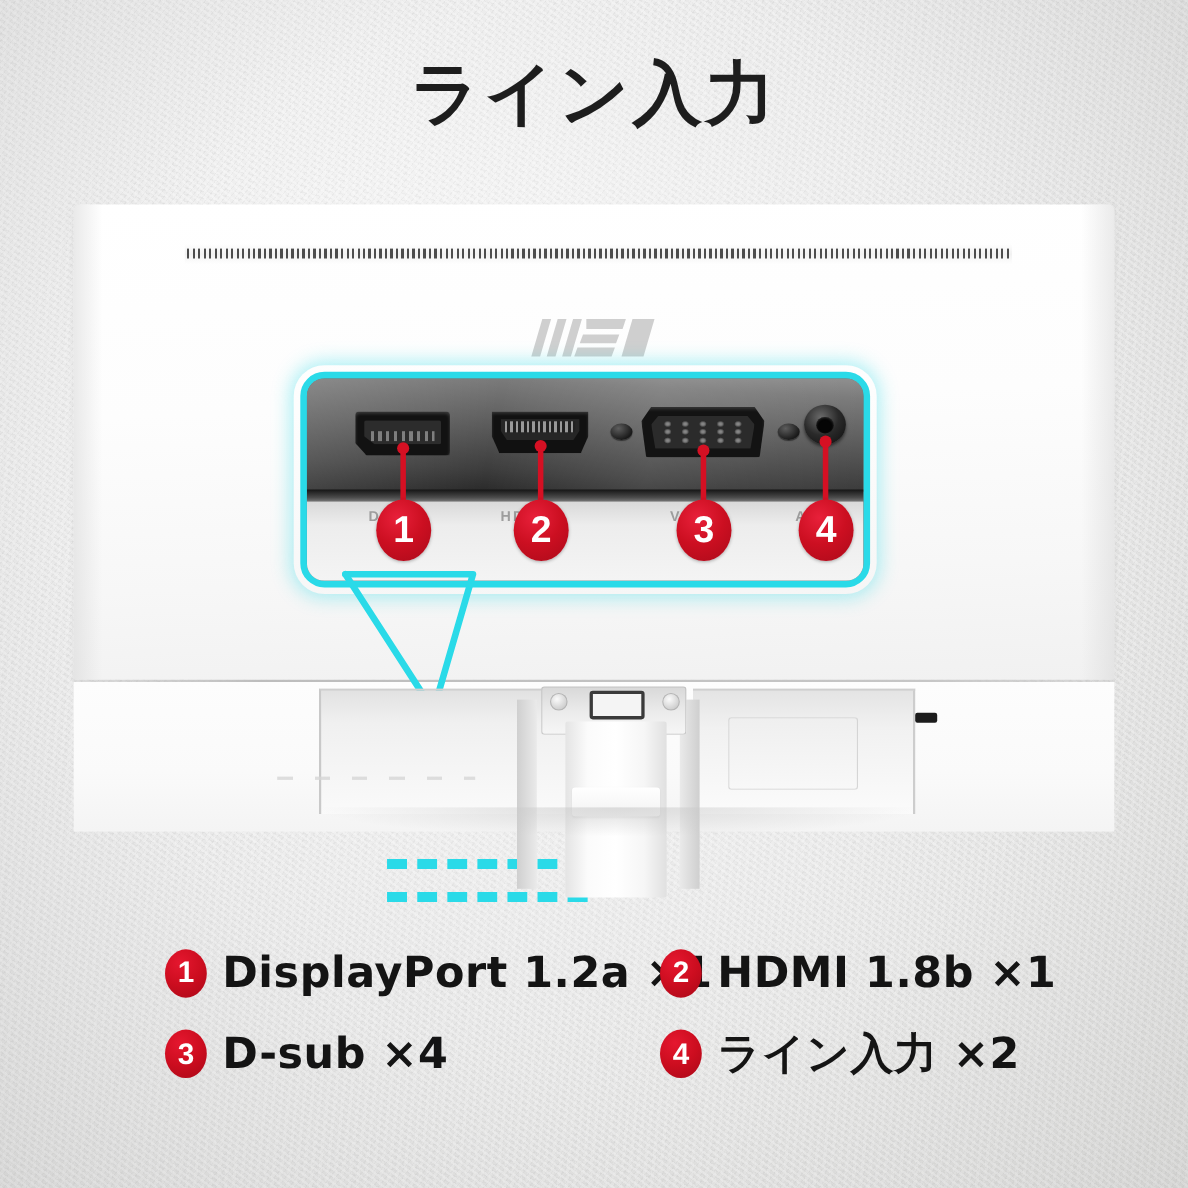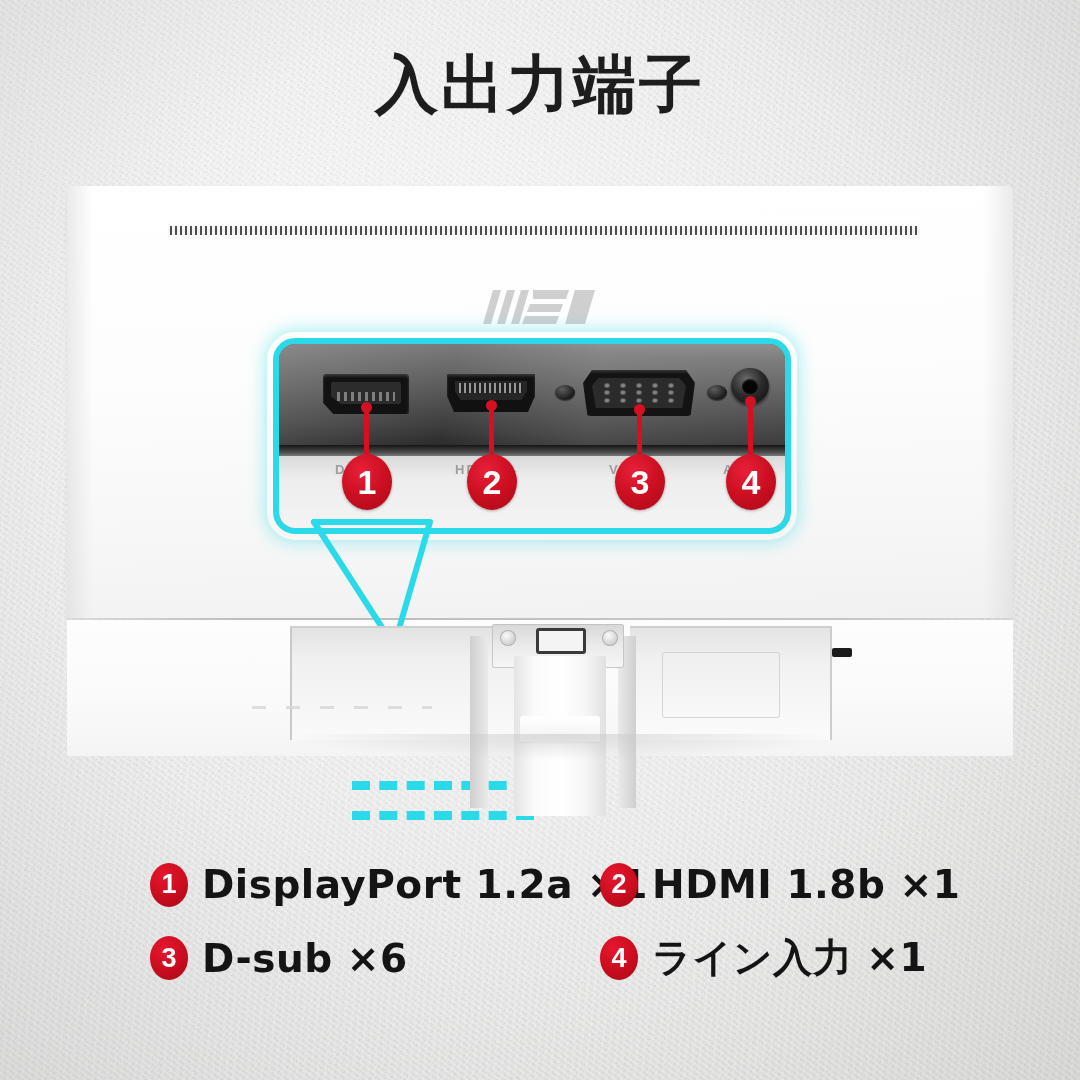--- a/index.html
+++ b/index.html
@@ -523,21 +523,21 @@
 </style>
 </head>
 <body>
 
 <div id="page">
 
   <div class="bg-base"></div>
   <div class="bg-tex"></div>
   <div class="bg-vig"></div>
 
-  <div class="title">入出力端子</div>
+  <div class="title">ライン入力</div>
 
   <div class="monitor-wrap">
 
     <div class="panel-back"></div>
     <div class="panel-shade-l"></div>
     <div class="panel-shade-r"></div>
     <div class="vents-glow"></div>
     <div class="vents"></div>
 
     <div class="msi">
@@ -654,23 +654,23 @@
       </div>
       <div class="legend-item col2">
         <div class="badge">2</div>
         <div class="legend-text">HDMI 1.8b ×1</div>
       </div>
     </div>
 
     <div class="legend-row">
       <div class="legend-item col1">
         <div class="badge">3</div>
-        <div class="legend-text">D-sub ×6</div>
+        <div class="legend-text">D-sub ×4</div>
       </div>
       <div class="legend-item col2">
         <div class="badge">4</div>
-        <div class="legend-text">ライン入力 ×1</div>
+        <div class="legend-text">ライン入力 ×2</div>
       </div>
     </div>
 
   </div>
 
 </div>
 
 </body></html>

